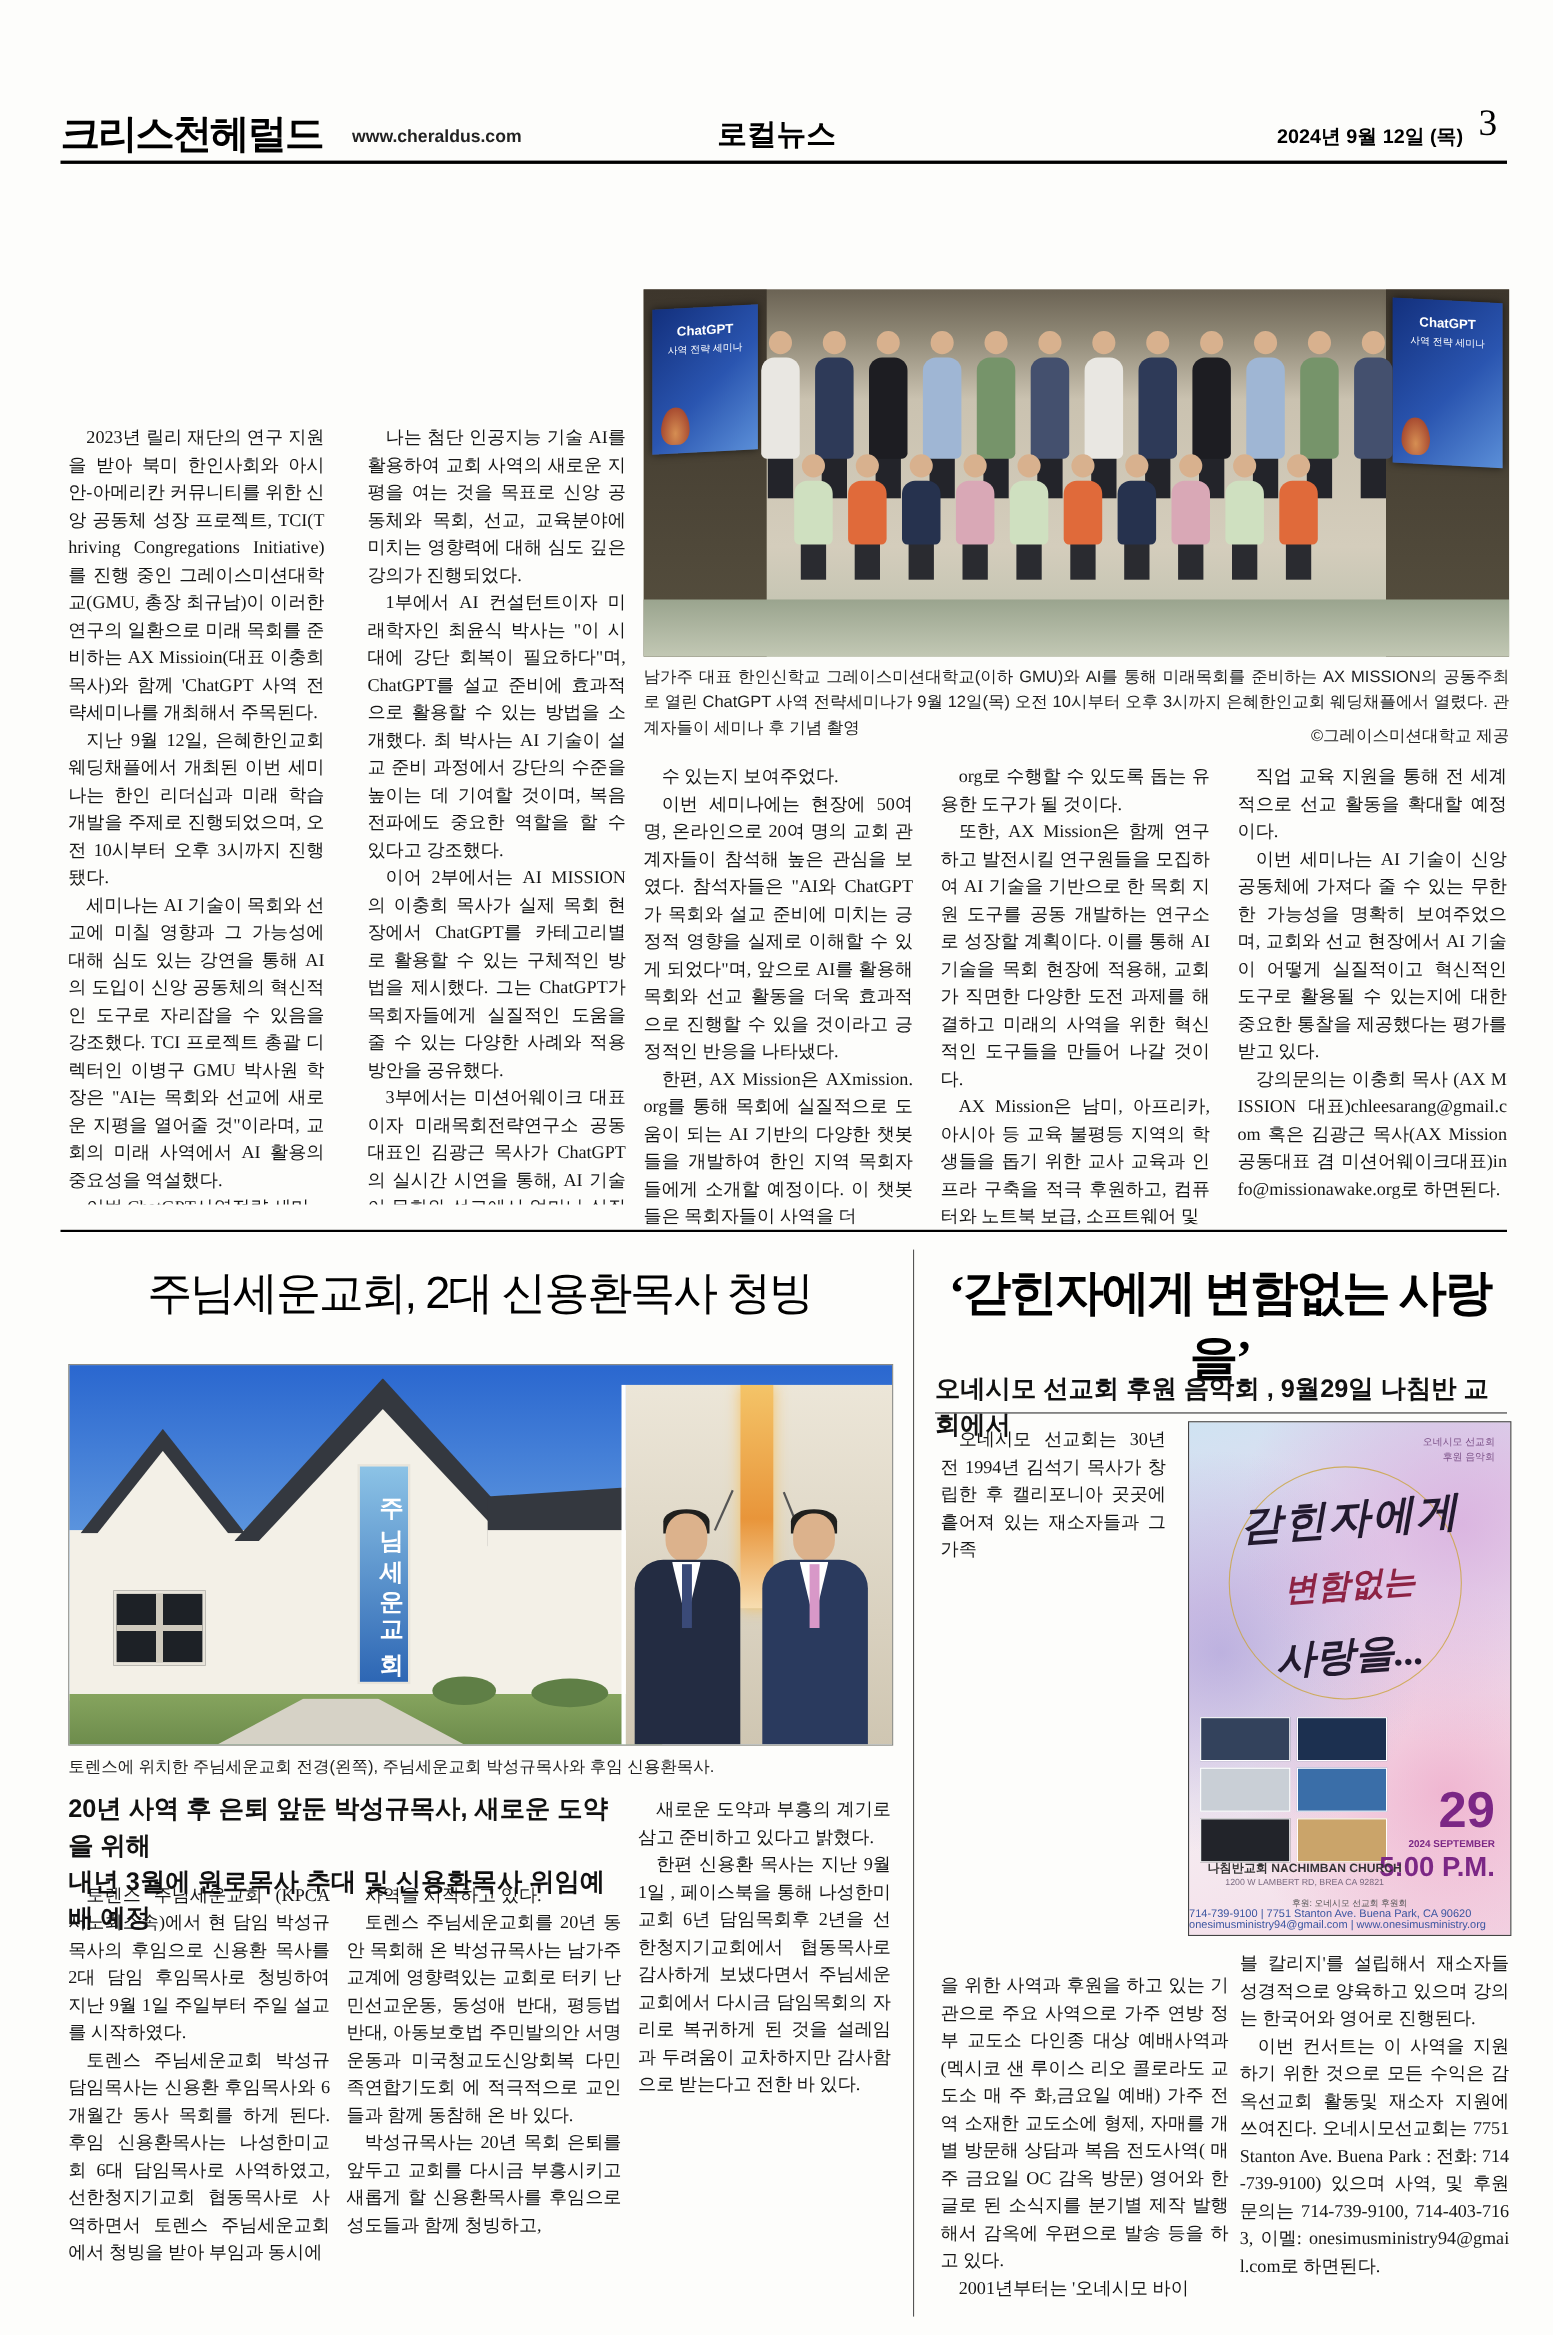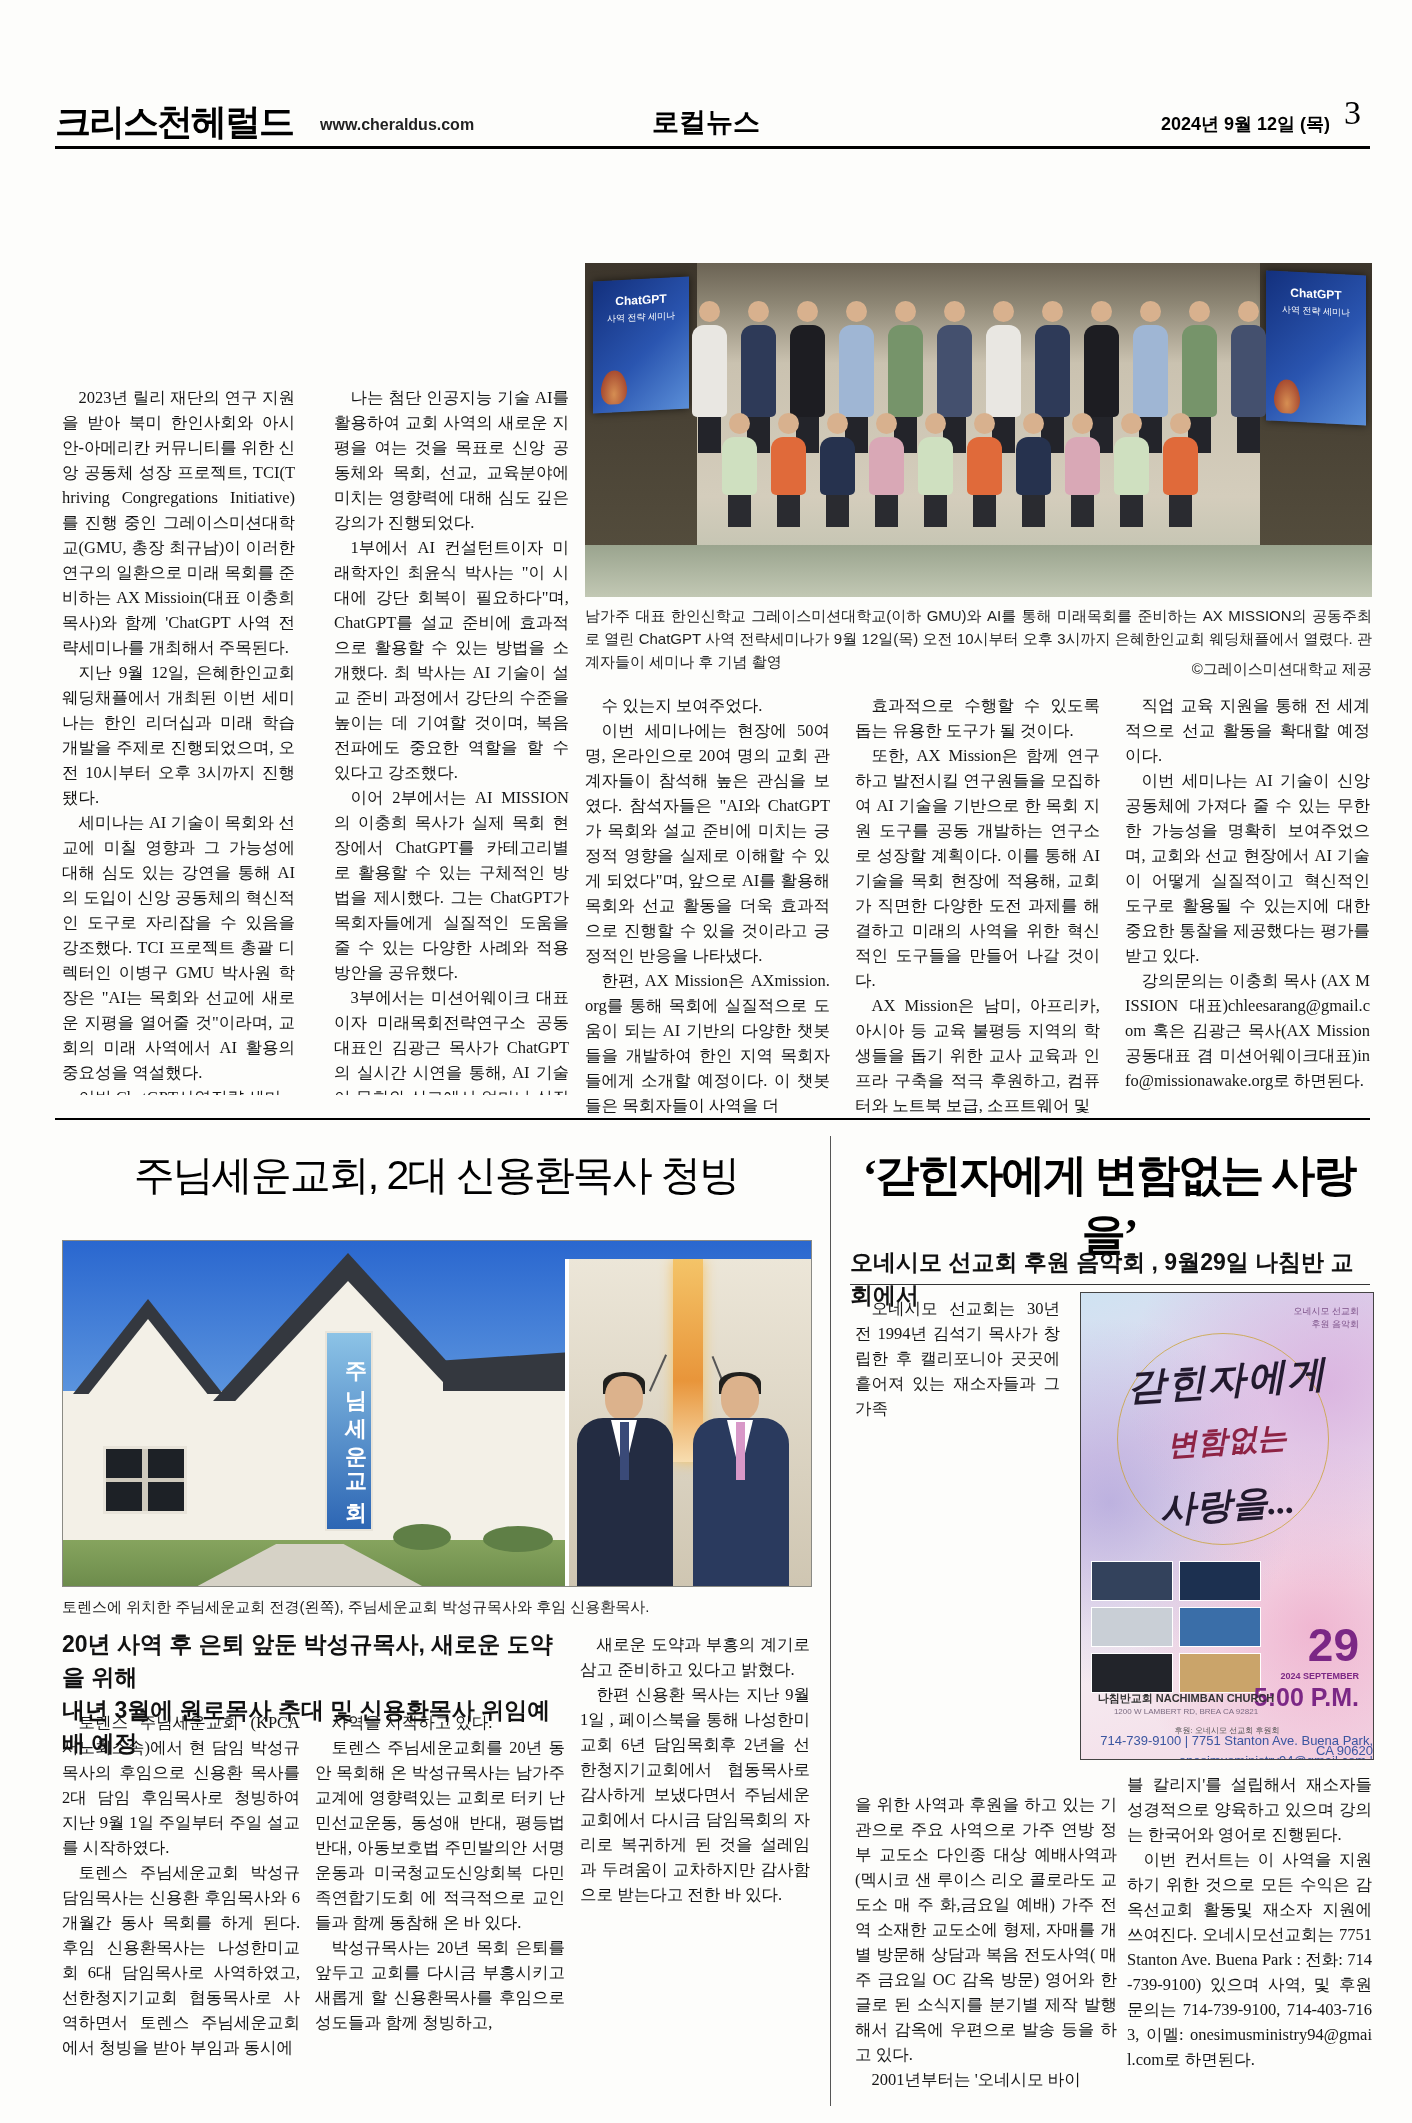--- a/index.html
+++ b/index.html
@@ -103,21 +103,21 @@
   .tiles{position:absolute;left:10px;top:268px;width:170px;display:grid;grid-template-columns:1fr 1fr;gap:6px;}
   .tile{height:38px;border:1px solid #fff;}
   .day{position:absolute;right:14px;top:330px;font-family:"Liberation Sans",sans-serif;font-weight:bold;
        font-size:46px;color:#7b2785;line-height:44px;}
   .month{position:absolute;right:14px;top:378px;font-family:"Liberation Sans",sans-serif;font-size:9px;color:#7b2785;font-weight:bold;}
   .ptime{position:absolute;right:14px;top:390px;font-family:"Liberation Sans",sans-serif;font-weight:bold;font-size:25px;color:#7b2785;}
   .venue{position:absolute;left:10px;top:398px;width:190px;font-family:"Liberation Sans",sans-serif;
          font-weight:bold;font-size:11px;color:#333;text-align:center;}
   .paddr{position:absolute;left:10px;top:414px;width:190px;font-family:"Liberation Sans",sans-serif;font-size:8px;color:#7a6a80;text-align:center;}
   .sponsor{position:absolute;left:0;top:432px;width:100%;font-family:"Liberation Sans",sans-serif;font-size:8px;color:#555;text-align:center;}
-  .pcontact{position:absolute;left:0;top:443px;width:100%;font-family:"Liberation Sans",sans-serif;font-size:13px;color:#3a55a0;text-align:right;line-height:10px;}
+  .pcontact{position:absolute;left:0;top:443px;width:100%;font-family:"Liberation Sans",sans-serif;font-size:10px;color:#3a55a0;text-align:left;line-height:10px;}
 
   .vdivider{background:#555;width:1px;}
 </style>
 </head>
 <body>
 
 <div class="page">
 
   <div class="abs logo" style="left:55px;top:98px;">크리스천헤럴드</div>
   <div class="abs site" style="left:320px;top:116px;">www.cheraldus.com</div>
@@ -242,21 +242,21 @@
     <p>1부에서 AI 컨설턴트이자 미래학자인 최윤식 박사는 "이 시대에 강단 회복이 필요하다"며, ChatGPT를 설교 준비에 효과적으로 활용할 수 있는 방법을 소개했다. 최 박사는 AI 기술이 설교 준비 과정에서 강단의 수준을 높이는 데 기여할 것이며, 복음 전파에도 중요한 역할을 할 수 있다고 강조했다.</p>
     <p>이어 2부에서는 AI MISSION의 이충희 목사가 실제 목회 현장에서 ChatGPT를 카테고리별로 활용할 수 있는 구체적인 방법을 제시했다. 그는 ChatGPT가 목회자들에게 실질적인 도움을 줄 수 있는 다양한 사례와 적용 방안을 공유했다.</p>
     <p>3부에서는 미션어웨이크 대표이자 미래목회전략연구소 공동대표인 김광근 목사가 ChatGPT의 실시간 시연을 통해, AI 기술이 목회와 선교에서 얼마나 실질적이고 혁신적인 도구로 사용될</p>
   </div>
   <div class="abs col" style="left:585px;top:693px;width:245px;height:420px;">
     <p>수 있는지 보여주었다.</p>
     <p>이번 세미나에는 현장에 50여 명, 온라인으로 20여 명의 교회 관계자들이 참석해 높은 관심을 보였다. 참석자들은 "AI와 ChatGPT가 목회와 설교 준비에 미치는 긍정적 영향을 실제로 이해할 수 있게 되었다"며, 앞으로 AI를 활용해 목회와 선교 활동을 더욱 효과적으로 진행할 수 있을 것이라고 긍정적인 반응을 나타냈다.</p>
     <p>한편, AX Mission은 AXmission.org를 통해 목회에 실질적으로 도움이 되는 AI 기반의 다양한 챗봇들을 개발하여 한인 지역 목회자들에게 소개할 예정이다. 이 챗봇들은 목회자들이 사역을 더</p>
   </div>
   <div class="abs col" style="left:855px;top:693px;width:245px;height:420px;">
-    <p>효과적으로 수행할 수 있도록 돕는 유용한 도구가 될 것이다.</p>
+    <p>org로 수행할 수 있도록 돕는 유용한 도구가 될 것이다.</p>
     <p>또한, AX Mission은 함께 연구하고 발전시킬 연구원들을 모집하여 AI 기술을 기반으로 한 목회 지원 도구를 공동 개발하는 연구소로 성장할 계획이다. 이를 통해 AI 기술을 목회 현장에 적용해, 교회가 직면한 다양한 도전 과제를 해결하고 미래의 사역을 위한 혁신적인 도구들을 만들어 나갈 것이다.</p>
     <p>AX Mission은 남미, 아프리카, 아시아 등 교육 불평등 지역의 학생들을 돕기 위한 교사 교육과 인프라 구축을 적극 후원하고, 컴퓨터와 노트북 보급, 소프트웨어 및</p>
   </div>
   <div class="abs col" style="left:1125px;top:693px;width:245px;height:420px;">
     <p>직업 교육 지원을 통해 전 세계적으로 선교 활동을 확대할 예정이다.</p>
     <p>이번 세미나는 AI 기술이 신앙 공동체에 가져다 줄 수 있는 무한한 가능성을 명확히 보여주었으며, 교회와 선교 현장에서 AI 기술이 어떻게 실질적이고 혁신적인 도구로 활용될 수 있는지에 대한 중요한 통찰을 제공했다는 평가를 받고 있다.</p>
     <p>강의문의는 이충희 목사 (AX MISSION 대표)chleesarang@gmail.com 혹은 김광근 목사(AX Mission 공동대표 겸 미션어웨이크대표)info@missionawake.org로 하면된다.</p>
   </div>
 
   <div class="abs hrule" style="left:55px;top:1118px;width:1315px;height:2px;"></div>

